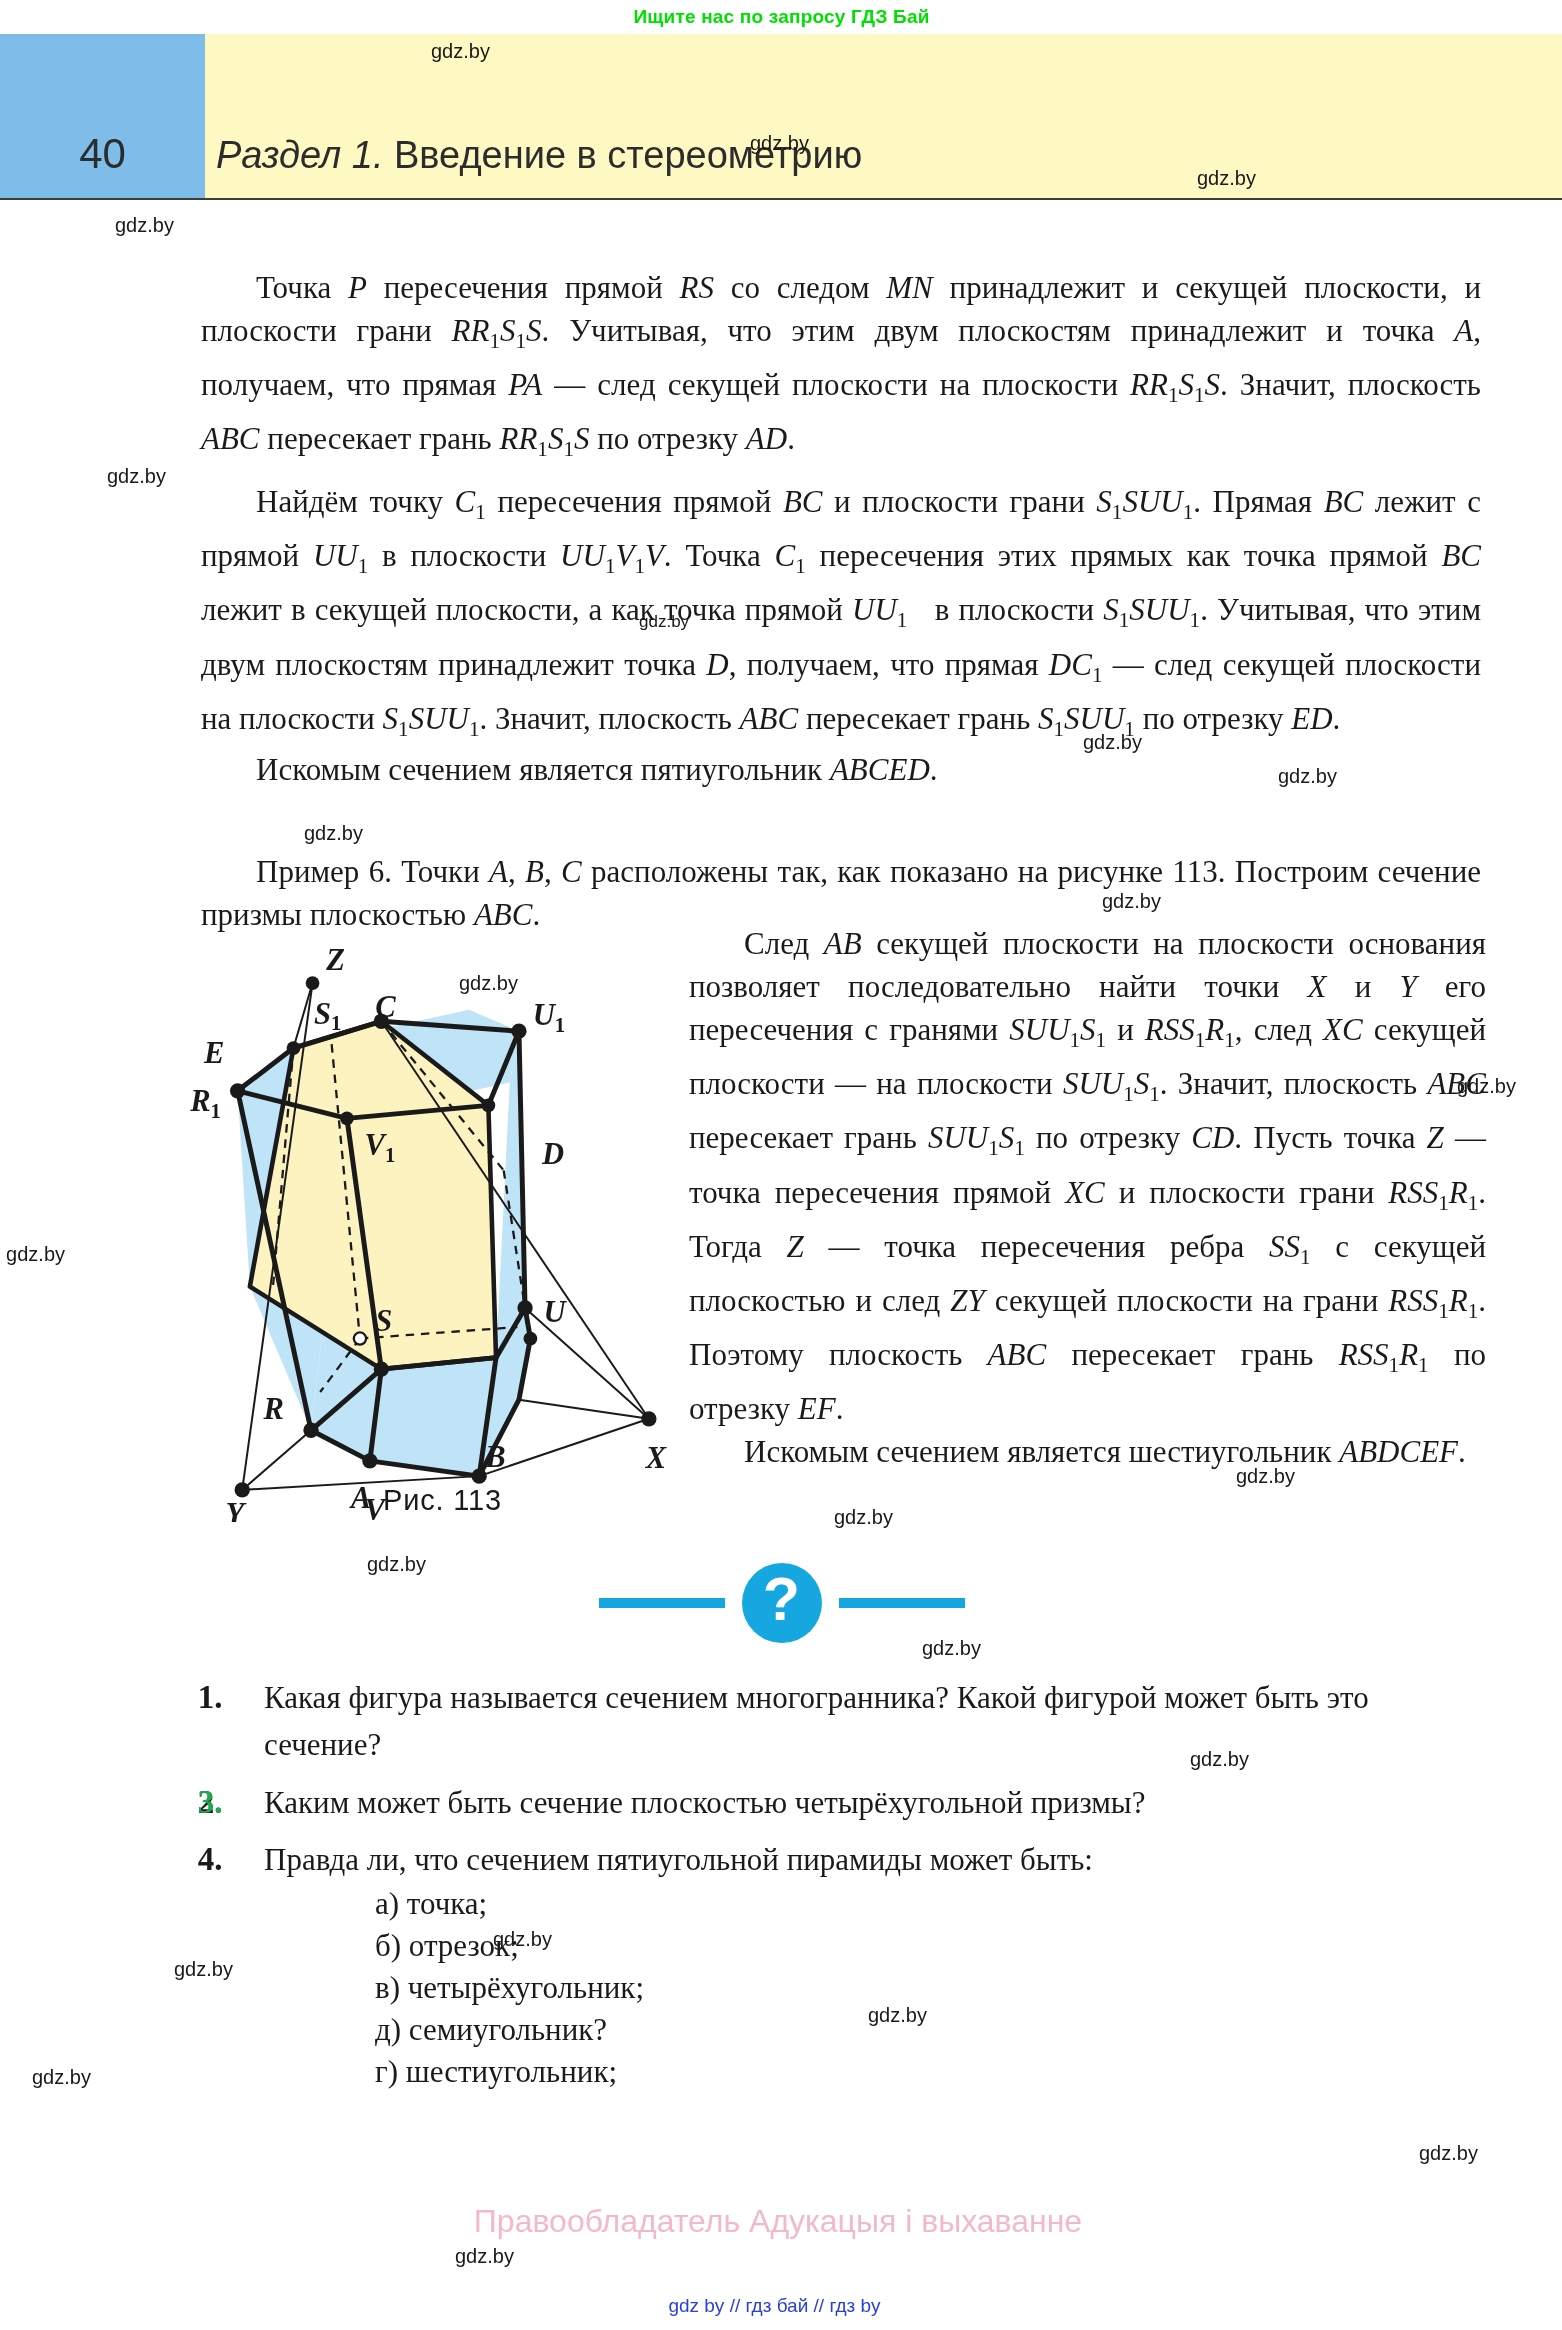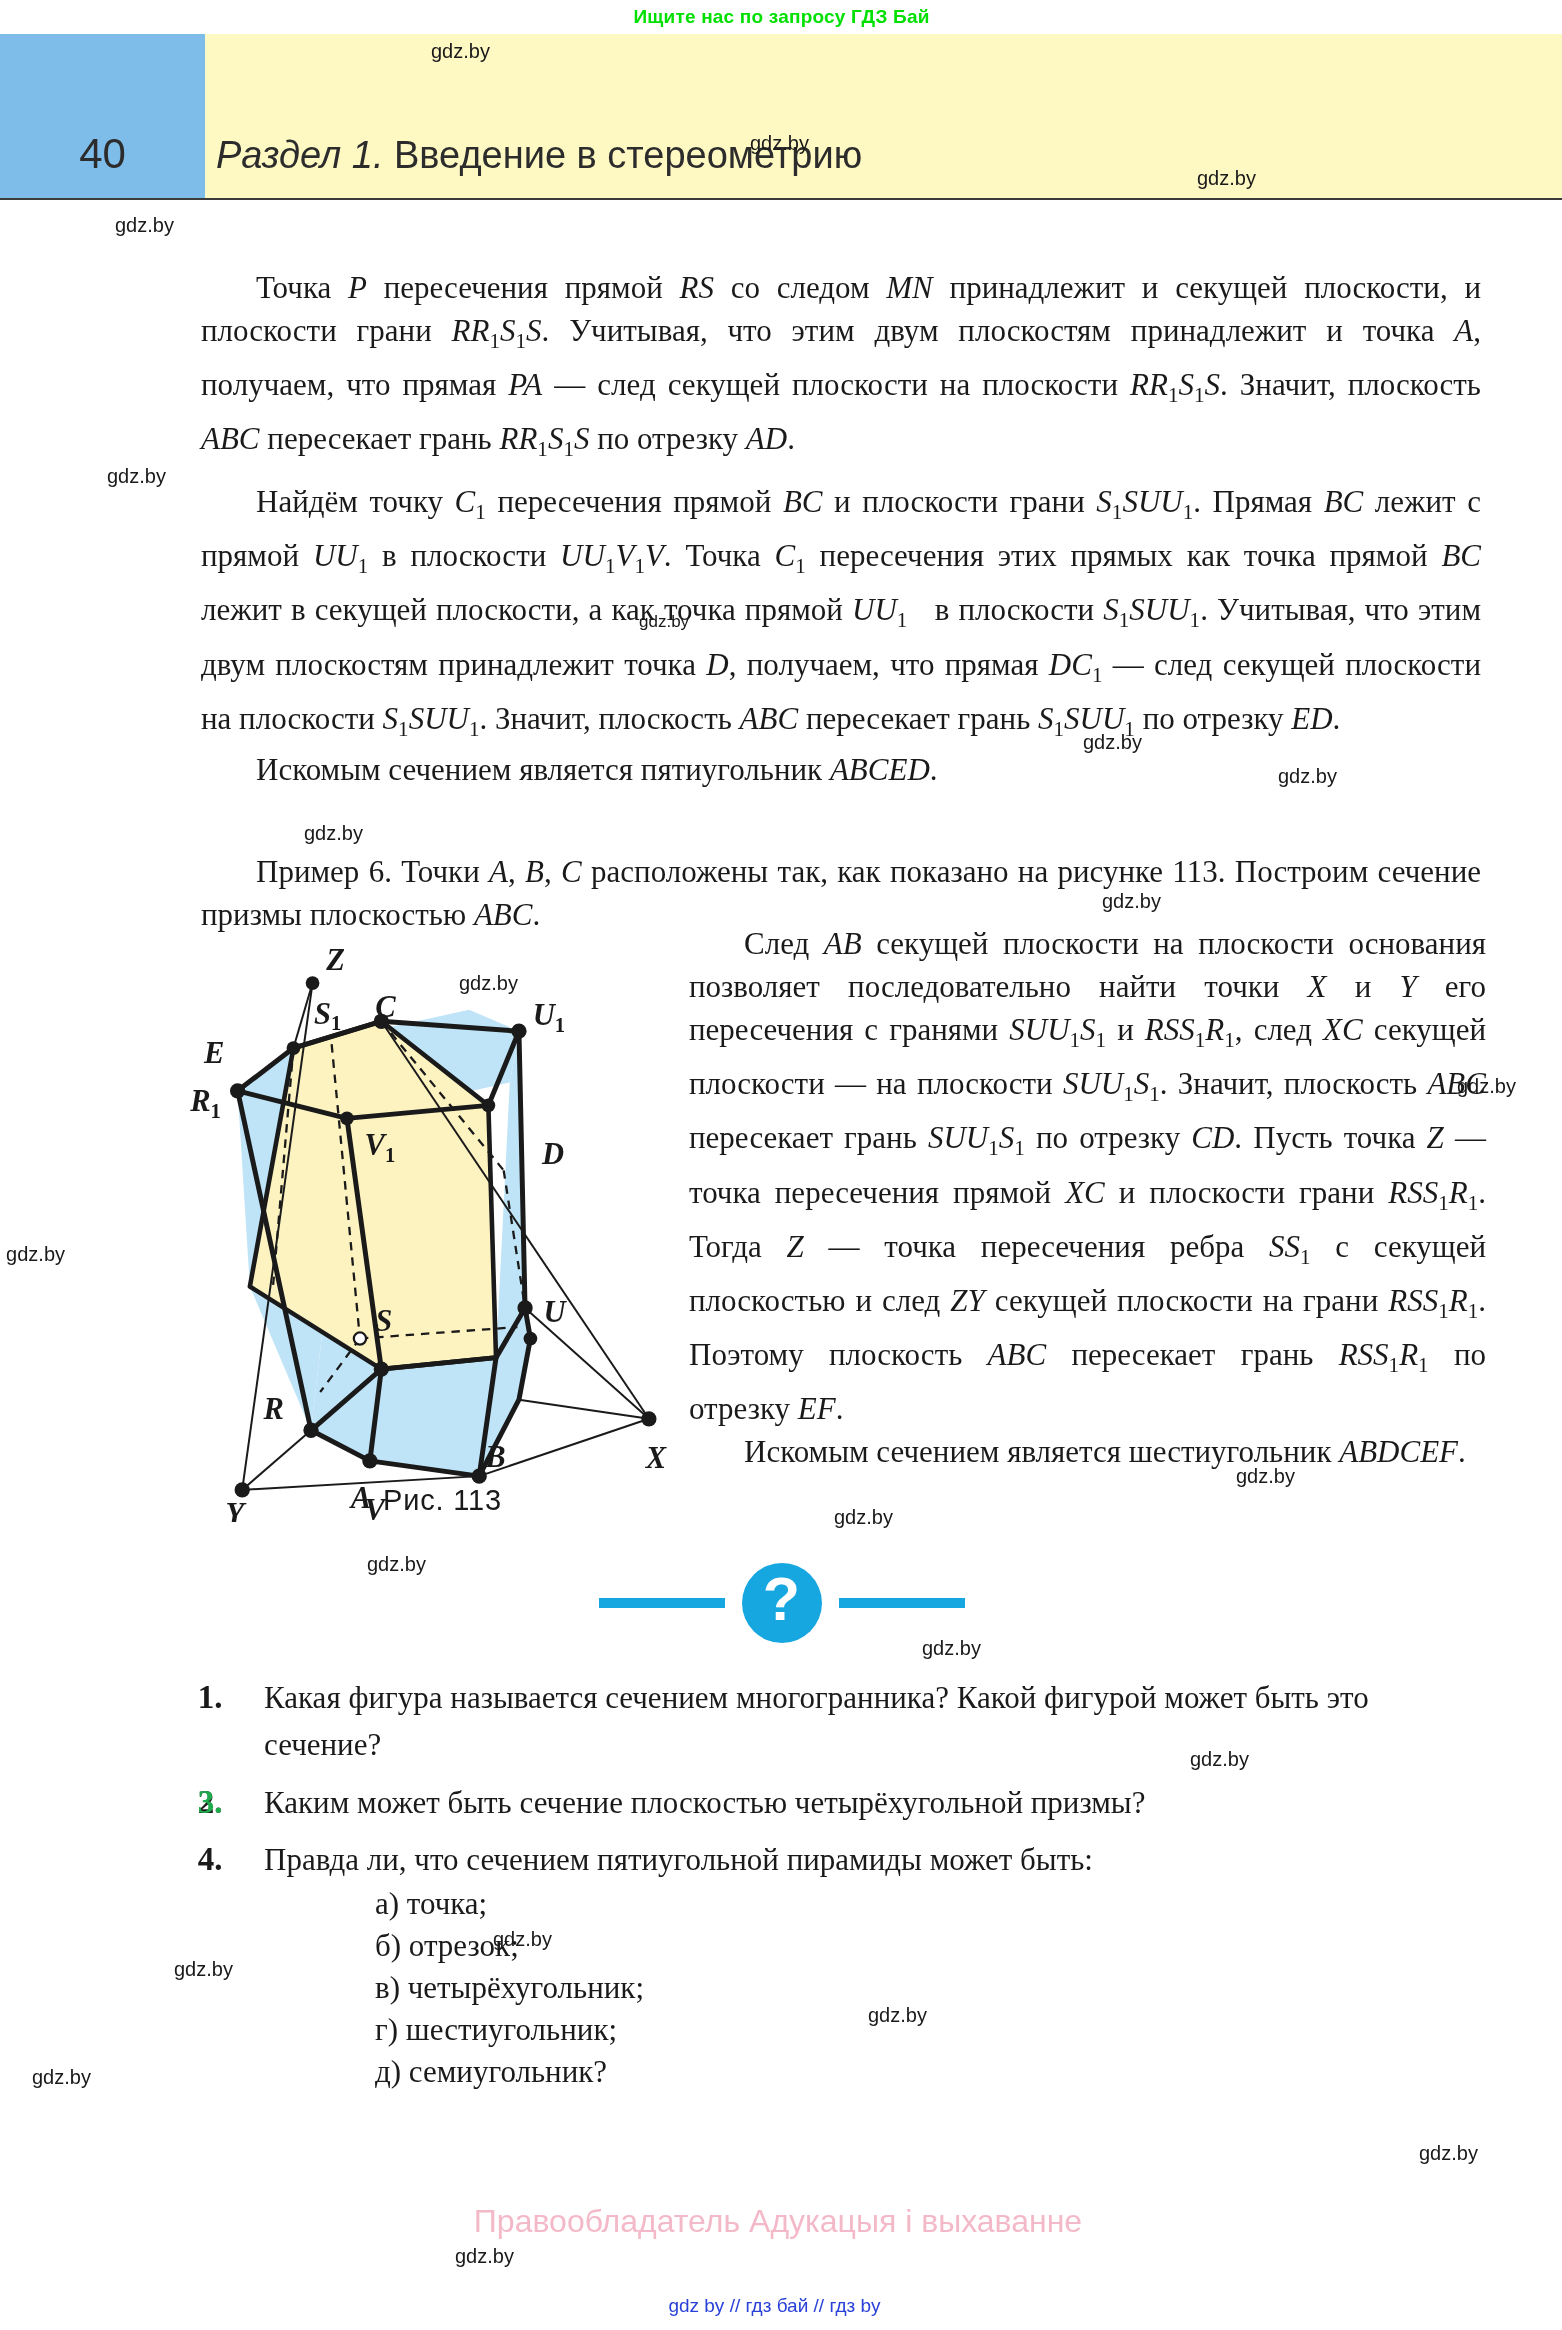--- a/index.html
+++ b/index.html
@@ -289,22 +289,22 @@
     <span>Каким может быть сечение плоскостью четырёхугольной призмы?</span>
   </div>
 
   <div class="q-item">
     <span class="q-num">4.</span>
     <span>Правда ли, что сечением пятиугольной пирамиды может быть:</span>
     <ul class="sub-list">
       <li>а) точка;</li>
       <li>б) отрезок;</li>
       <li>в) четырёхугольник;</li>
+      <li>д) семиугольник?</li>
       <li>г) шестиугольник;</li>
-      <li>д) семиугольник?</li>
     </ul>
   </div>
 
 </div>
 
 <div class="copyright">Правообладатель Адукацыя і выхаванне</div>
 <div class="bottom-links">gdz by  //  гдз бай  //  гдз by</div>
 
 <div id="wm-layer">
     <div class="wm" style="left: 431px; top: 40px; font-size: 20px;">gdz.by</div>

